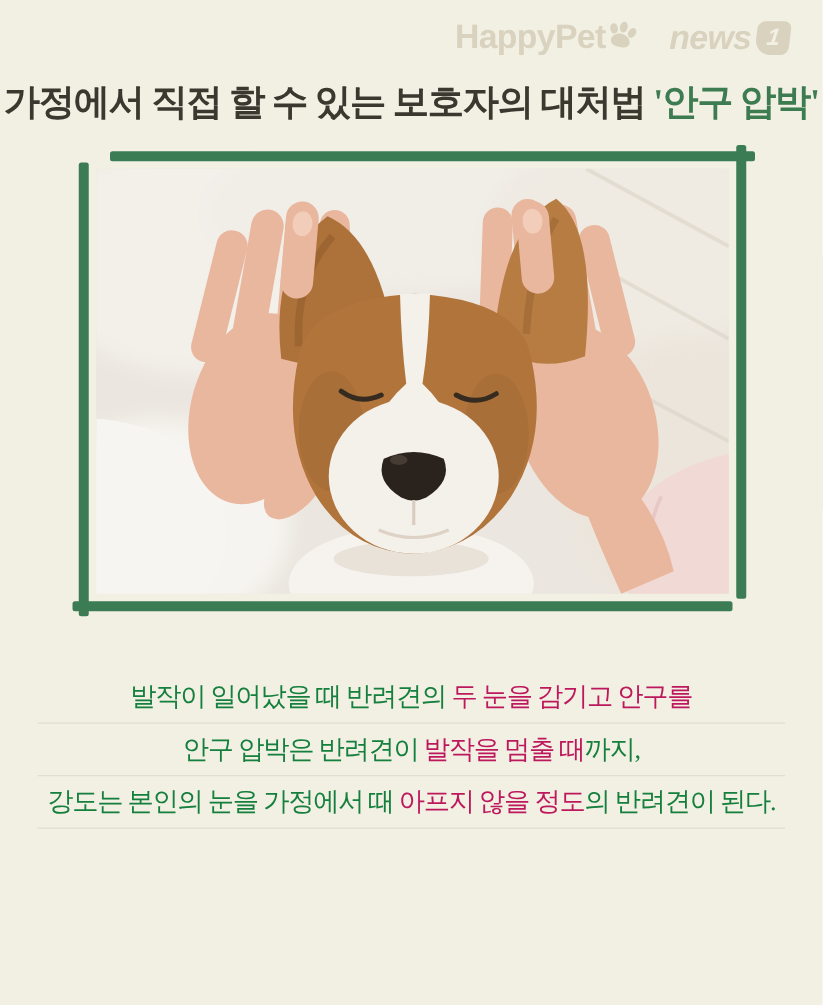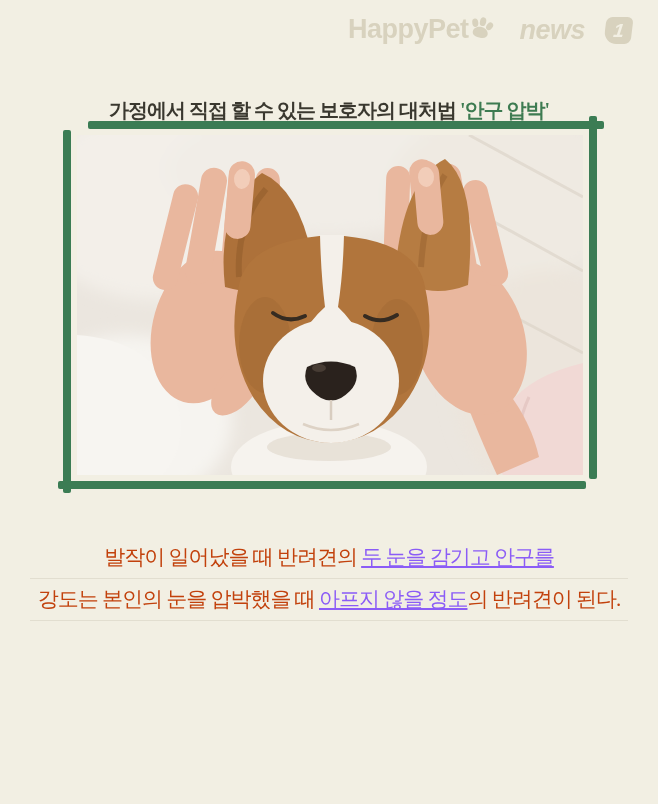--- a/index.html
+++ b/index.html
@@ -8,49 +8,49 @@
     background:#f2efe3;
     font-family:"Liberation Serif","DejaVu Serif",serif;
   }
 
   
   .header { position:absolute; top:14px; right:26px; display:flex; align-items:center; gap:24px; }
   .happypet { display:flex; align-items:flex-start; gap:1px;
     color:#d8d2be; font-family:"Liberation Sans","DejaVu Sans",sans-serif;
     font-weight:bold; font-size:27px; letter-spacing:-0.5px;text-align:center; }
   .paw { margin-top:2px; }
-  .news1 { display:flex; align-items:center; gap:20px; color:#d8d2be;
+  .news1 { display:flex; align-items:center; gap:4px; color:#d8d2be;
     font-family:"Liberation Sans","DejaVu Sans",sans-serif;
     font-weight:bold; font-style:italic; font-size:27px; letter-spacing:-0.5px; }
   .news-badge { width:27px; height:27px; background:#d8d2be; color:#f2efe3;
     border-radius:6px 6px 6px 13px; display:flex; align-items:center; justify-content:center;
     font-size:19px; font-style:italic; transform:skewX(-7deg); }
 
   
   .title { position:absolute; top:62px; left:0; width:100%; text-align:center;
-    font-size:20px; font-weight:bold; color:#3a382f; letter-spacing:-1px;margin-top:35px; }
+    font-size:29px; font-weight:bold; color:#3a382f; letter-spacing:-1px; }
   .green { color:#3d7b51; }
 
   
   .frame { position:absolute; left:63px; top:121px; width:534px; height:368px; }
   .fb { position:absolute; background:#3b7c54; border-radius:2px; }
   .fb-top    { left:25px; right:-7px; top:0; height:8px; }
   .fb-right  { right:0; top:-5px; bottom:10px; width:8px; }
   .fb-bottom { left:-5px; right:11px; bottom:0; height:8px; }
   .fb-left   { left:0; top:9px; bottom:-4px; width:8px; }
   .photo { position:absolute; left:14px; top:14px; right:14px; bottom:14px; background:#ebe6df; }
   .photo svg { display:block; width:100%; height:100%; }
 
   
   .caption { position:absolute; left:30px; right:30px; top:537px; }
   .cap-line { height:41px; line-height:41px; text-align:center;
     font-size:21px; color:#38362e; letter-spacing:-1px;
     border-bottom:1px solid #e2ded0; white-space:nowrap; }
-  .seg-dark { color:#c2410c; }
-  .seg-green { color:#8b5cf6;text-decoration:underline; }
+  .seg-dark { color:#15803d; }
+  .seg-green { color:#be185d; }
 </style>
 </head>
 <body>
 
 <div class="page">
 
   <div class="header">
     <div class="happypet">
       <span>HappyPet</span>
       <span class="paw">
@@ -154,17 +154,20 @@
         <ellipse cx="349" cy="42" rx="8" ry="10" fill="#f2cdb9" transform="rotate(-5 349 42)"></ellipse>
       </svg>
     </div>
   </div>
 
   <div class="caption">
     <div class="cap-line">
       <span class="seg-dark">발작이 일어났을 때 반려견의 </span><span class="seg-green">두 눈을 감기고 안구를</span>
     </div>
     <div class="cap-line">
-      <span class="seg-dark">강도는 본인의 눈을 압박했을 때 </span><span class="seg-green">아프지 않을 정도</span><span class="seg-dark">의 반려견이 된다.</span>
+      <span class="seg-dark">안구 압박은 반려견이 </span><span class="seg-green">발작을 멈출 때</span><span class="seg-dark">까지,</span>
+    </div>
+    <div class="cap-line">
+      <span class="seg-dark">강도는 본인의 눈을 가정에서 때 </span><span class="seg-green">아프지 않을 정도</span><span class="seg-dark">의 반려견이 된다.</span>
     </div>
   </div>
 
 </div>
 
 </body></html>

